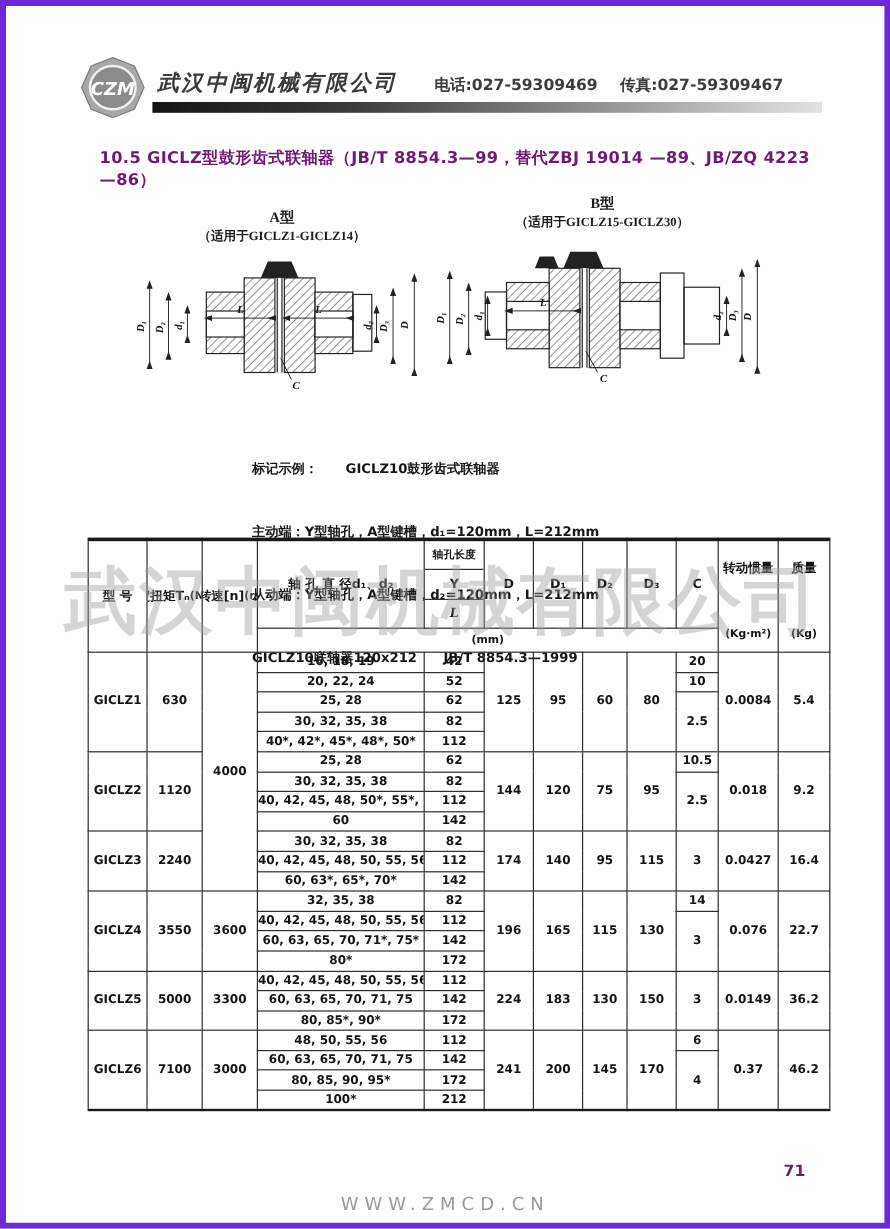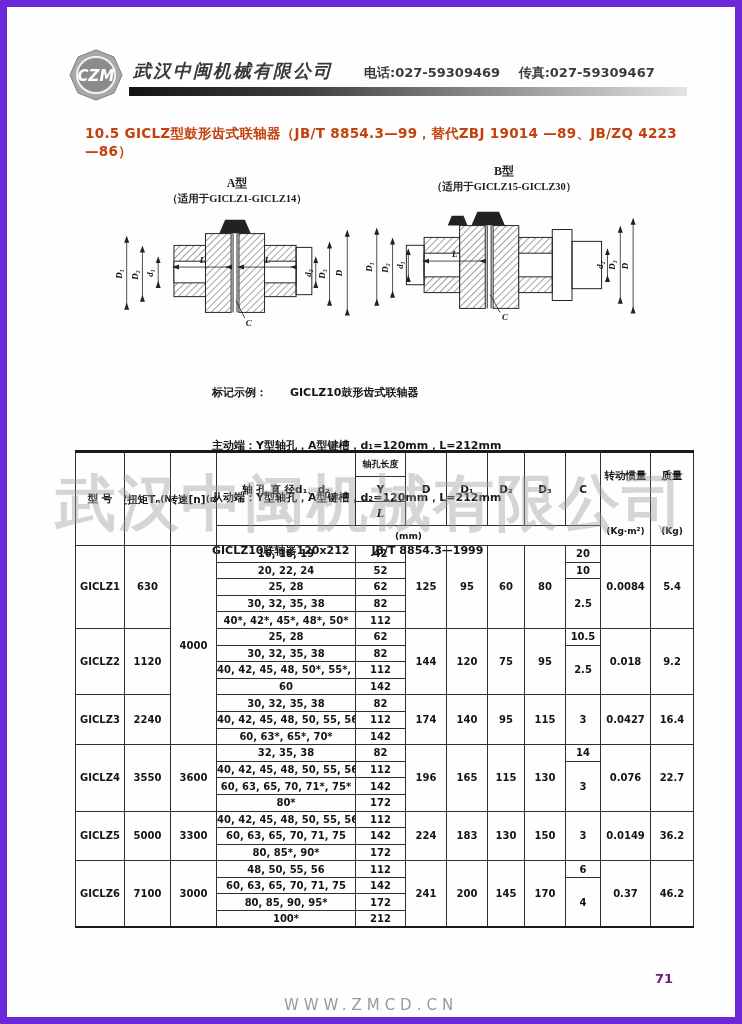--- a/index.html
+++ b/index.html
@@ -1,20 +1,20 @@
 <!DOCTYPE html>
 <html><head>
 <meta charset="utf-8">
 <style>
   * { margin:0; padding:0; box-sizing:border-box; }
   html,body { background:#ffffff; }
   body { font-family:"DejaVu Sans","Liberation Sans",sans-serif; color:#1c1c1c; }
   #page {
     position:relative; width:742px; height:1024px; margin:0 auto;
-    background:#fefefe; overflow:hidden; border:7px solid #6d28d9;
+    background:#fefefe; overflow:hidden; border:5px solid #6d28d9;
   }
 
   
   .logo { position:absolute; left:62px; top:42px; width:54px; height:52px; }
   .company-name {
     position:absolute; left:126px; top:52px; font-size:18px; font-weight:700;
     font-style:italic; letter-spacing:2px; color:#3a3a3a;
   }
   .phones {
     position:absolute; left:357px; top:57px; font-size:13px; font-weight:700; color:#3c3c3c;
@@ -22,21 +22,21 @@
   }
   .phones span { margin-right:14px; }
   .grad-bar {
     position:absolute; left:122px; top:80px; width:558px; height:9px;
     background:linear-gradient(to right,#141414,#3c3c3c 30%,#9a9a9a 70%,#e3e3e3);
   }
 
   
   .doc-title {
     position:absolute; left:78px; top:118px; width:600px;
-    font-size:13.5px; font-weight:700; color:#c2410c; letter-spacing:0.3px;
+    font-size:13.5px; font-weight:700; color:#701a75; letter-spacing:0.3px;
   }
 
   
   .diag-block { position:absolute; text-align:center;font-family:Liberation Serif, serif; }
   #diagA { left:104px; top:168px; width:252px; }
   #diagB { left:352px; top:156px; width:290px; }
   .diag-label { font-size:12px; font-weight:700; }
   .diag-sub { font-size:10.5px; font-weight:700; margin-bottom:2px; }
   svg.diag { display:block; }
   svg .dimtxt { font-size:9px; font-style:italic; font-weight:700; fill:#111; }

